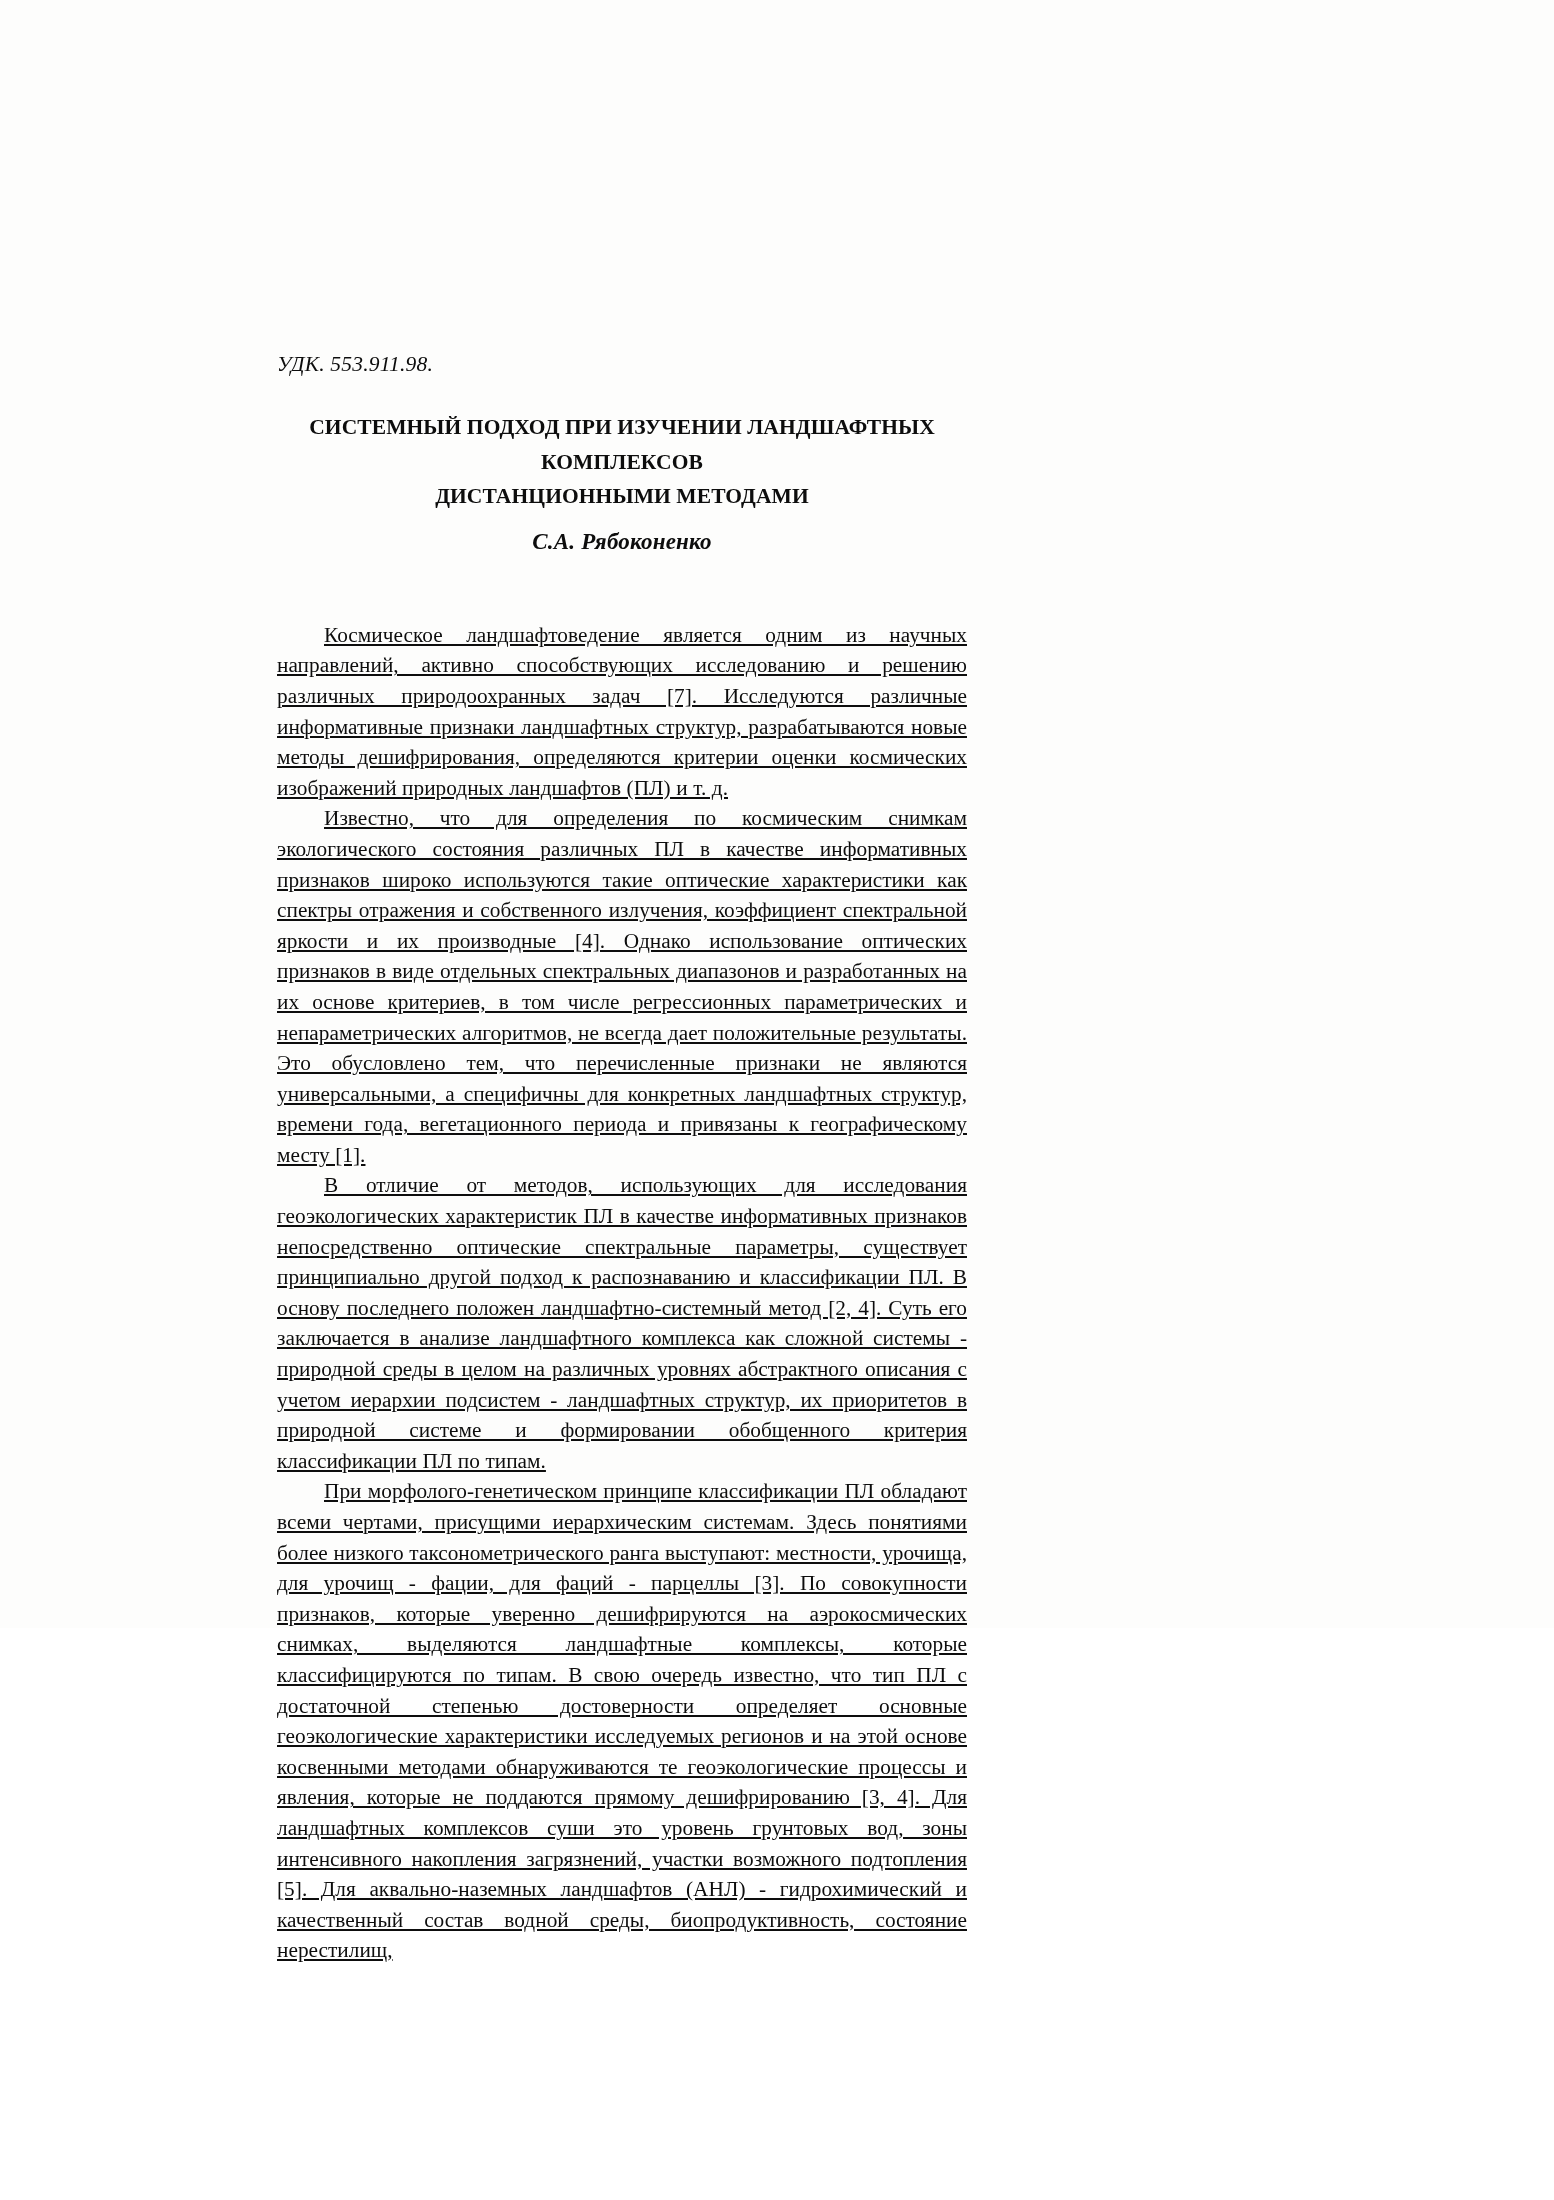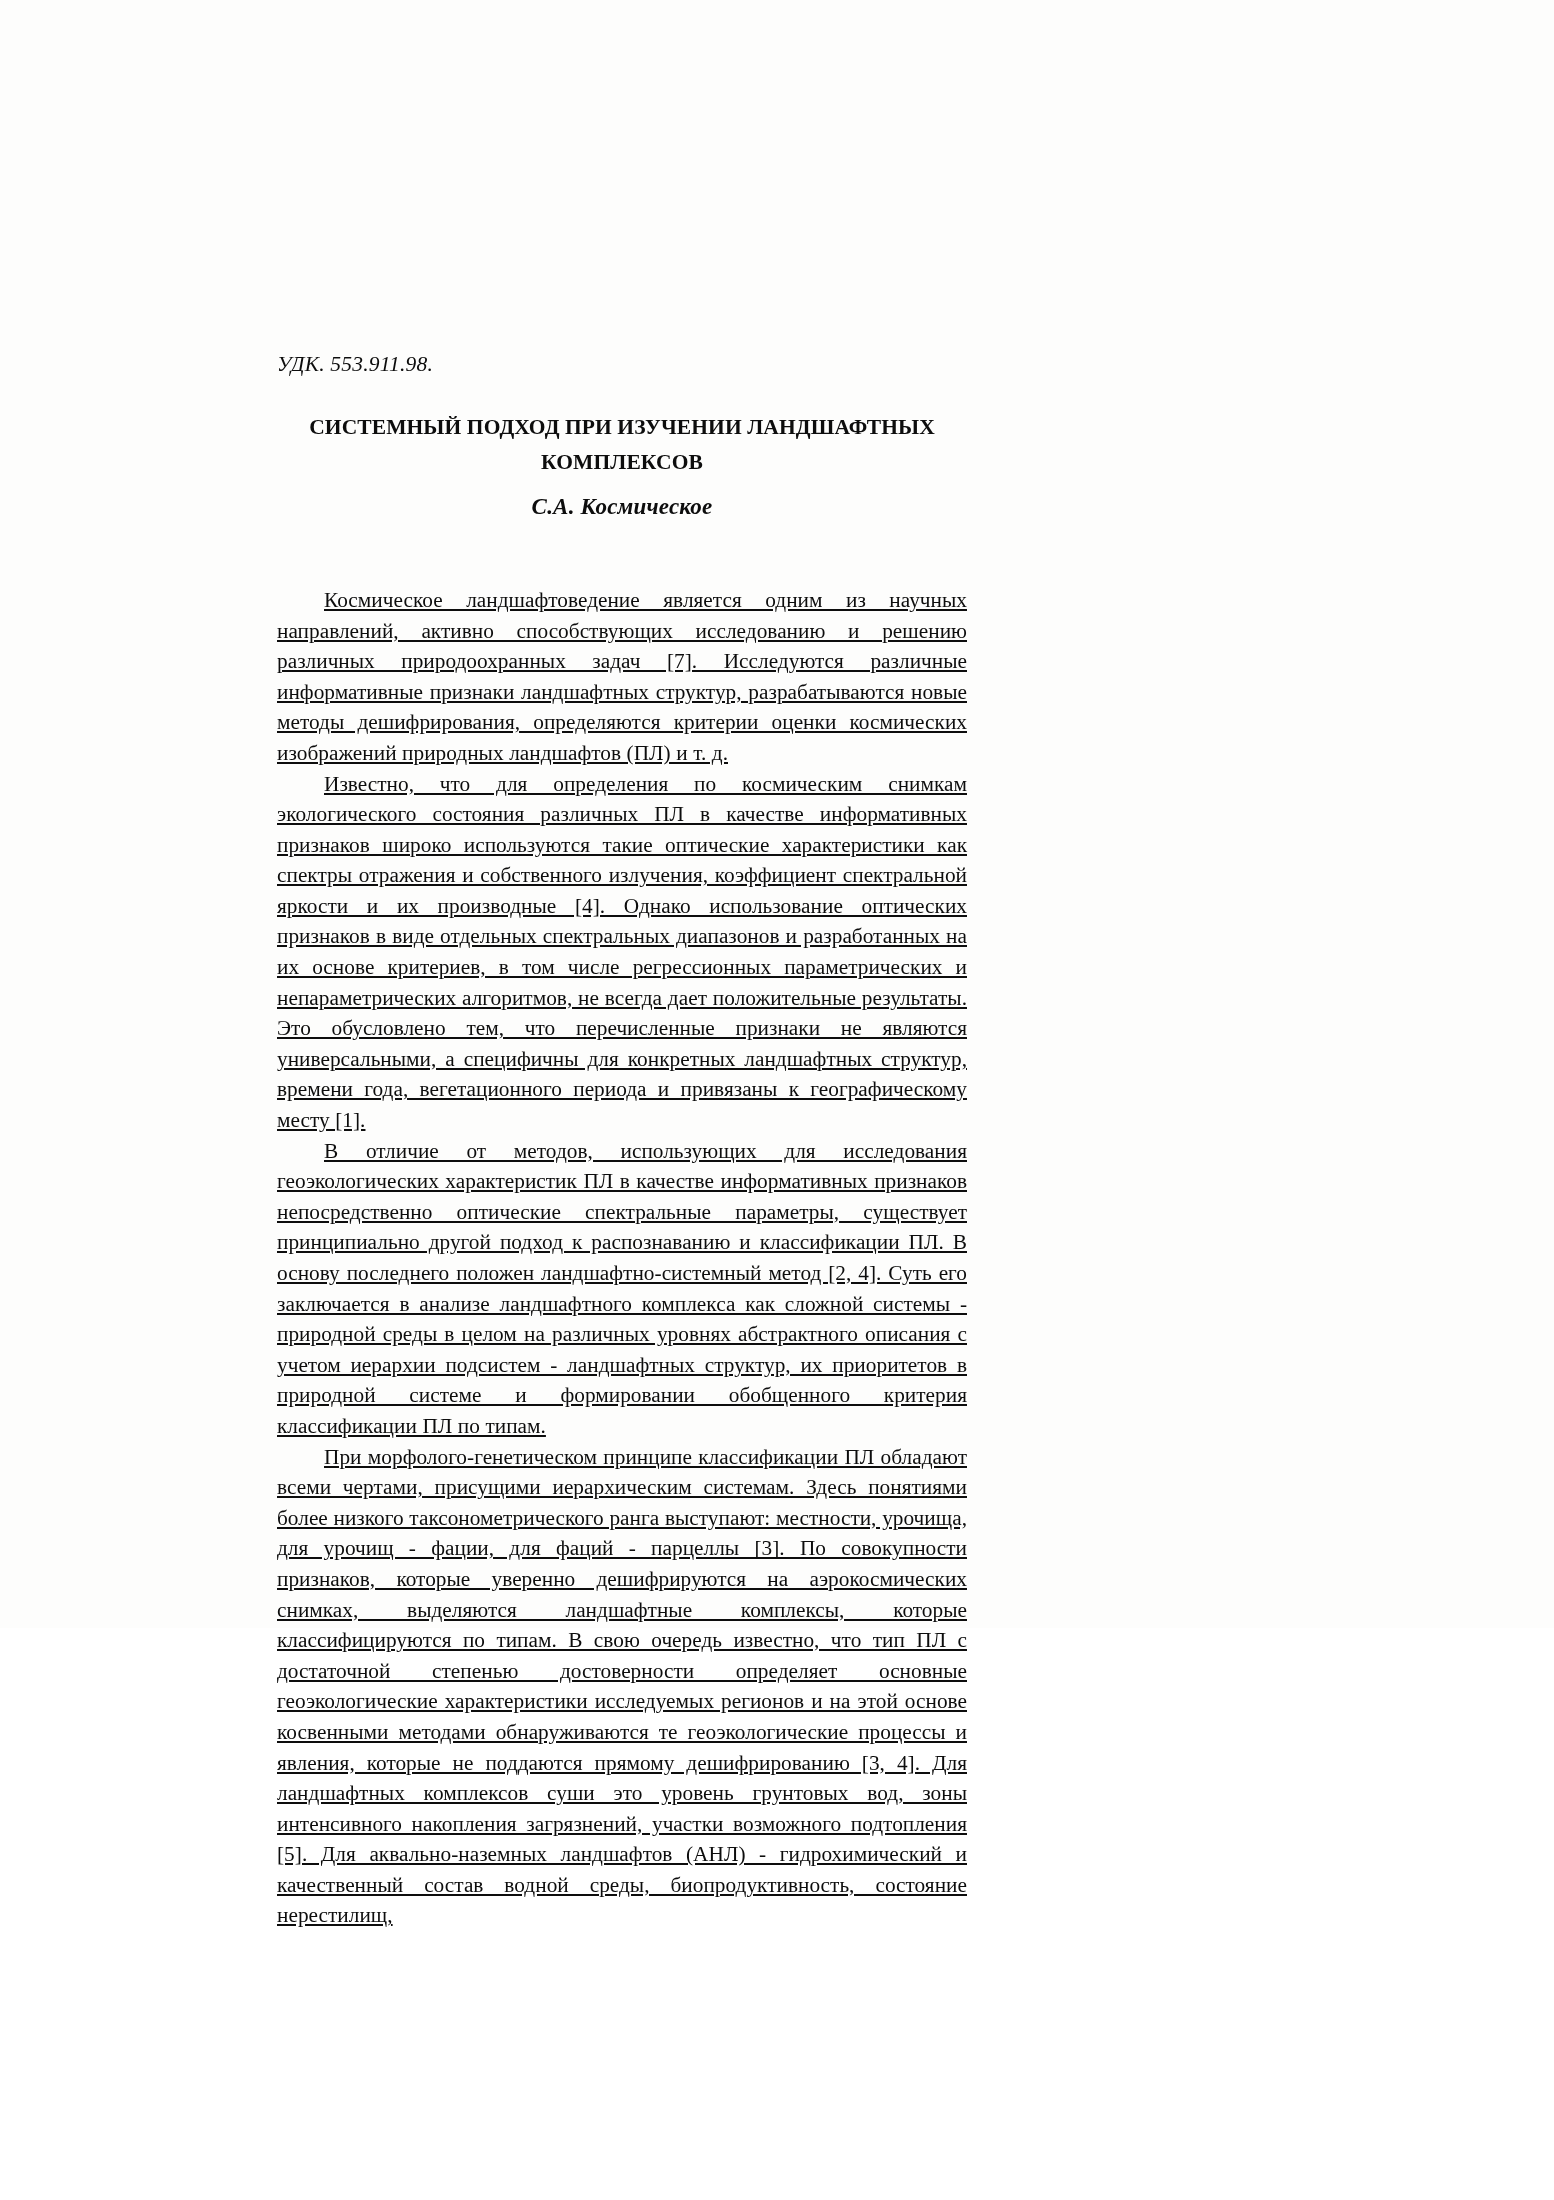--- a/index.html
+++ b/index.html
@@ -93,23 +93,24 @@
 
 <div class="page">
   <div class="page-tint"></div>
 
   <div class="content">
 
     <div class="udk">УДК. 553.911.98.</div>
 
     <div class="title">
       <span class="title-line">СИСТЕМНЫЙ ПОДХОД ПРИ ИЗУЧЕНИИ ЛАНДШАФТНЫХ КОМПЛЕКСОВ</span>
+      <span class="title-line">ДИСТАНЦИОННЫМИ МЕТОДАМИ</span>
     </div>
 
-    <div class="author">С.А. Космическое</div>
+    <div class="author">С.А. Рябоконенко</div>
 
     <div class="body-block">
       <p class="para">Космическое ландшафтоведение является одним из научных направлений, активно способствующих исследованию и решению различных  природоохранных задач [7]. Исследуются различные информативные признаки ландшафтных структур, разрабатываются новые методы дешифрирования, определяются критерии оценки космических изображений природных ландшафтов (ПЛ) и т. д.</p>
       <p class="para">Известно, что для определения по космическим снимкам экологического состояния различных ПЛ в качестве информативных признаков широко используются такие оптические характеристики как спектры отражения и собственного излучения, коэффициент спектральной яркости и их производные [4]. Однако использование оптических признаков в виде отдельных спектральных диапазонов и разработанных на их основе критериев, в том числе регрессионных параметрических и непараметрических алгоритмов, не всегда дает положительные результаты. Это обусловлено тем, что перечисленные признаки не являются универсальными, а специфичны для конкретных ландшафтных структур, времени года, вегетационного периода и привязаны к географическому месту [1].</p>
       <p class="para">В отличие от методов, использующих для исследования геоэкологических характеристик ПЛ в качестве информативных признаков непосредственно оптические спектральные параметры, существует принципиально другой подход к распознаванию и классификации ПЛ. В основу последнего положен ландшафтно-системный метод [2, 4]. Суть его заключается в анализе ландшафтного комплекса как сложной системы - природной среды в целом на различных уровнях абстрактного описания с учетом иерархии подсистем - ландшафтных структур, их приоритетов в природной системе и формировании обобщенного критерия классификации ПЛ по типам.</p>
       <p class="para">При морфолого-генетическом принципе классификации ПЛ обладают всеми чертами, присущими иерархическим системам. Здесь понятиями более низкого таксонометрического ранга выступают: местности, урочища, для урочищ - фации, для фаций - парцеллы [3]. По совокупности признаков, которые уверенно дешифрируются на аэрокосмических снимках, выделяются ландшафтные комплексы, которые классифицируются по типам. В свою очередь известно, что тип ПЛ с достаточной степенью достоверности определяет основные геоэкологические характеристики исследуемых регионов и на этой основе косвенными методами обнаруживаются те геоэкологические процессы и явления, которые не поддаются прямому дешифрированию [3, 4]. Для ландшафтных комплексов суши это уровень грунтовых вод, зоны интенсивного накопления загрязнений, участки возможного подтопления [5]. Для аквально-наземных ландшафтов (АНЛ) - гидрохимический и качественный состав водной среды, биопродуктивность, состояние нерестилищ,</p>
     </div>
 
   </div>
 </div>

